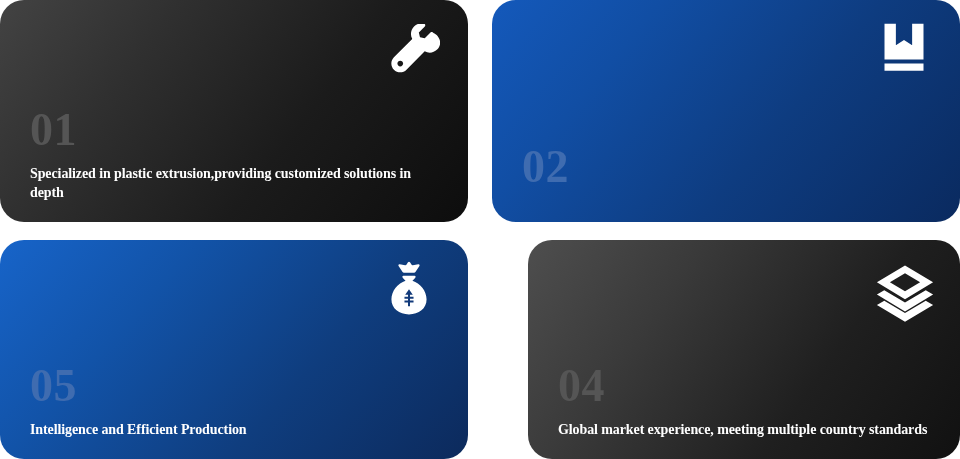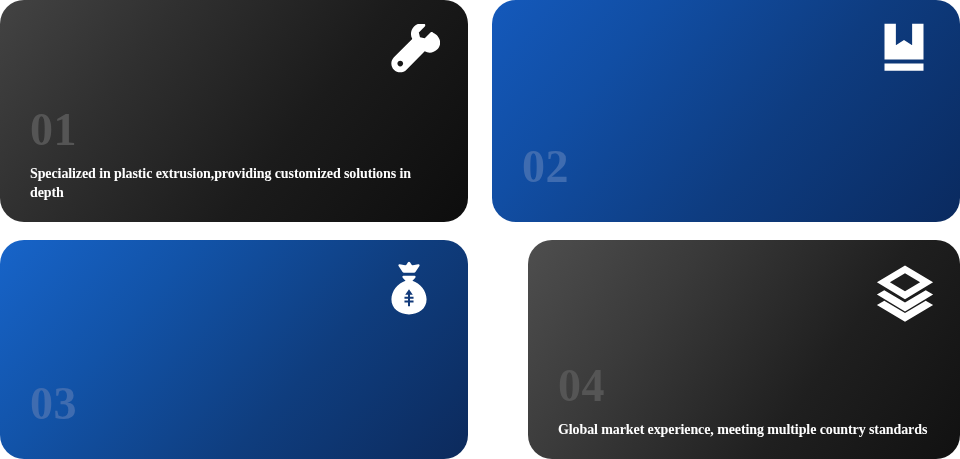--- a/index.html
+++ b/index.html
@@ -101,21 +101,22 @@
     <div class="card-number num-blue">02</div>
     <span class="card-icon book">
       <svg viewBox="0 0 64 64" width="52" height="52" aria-hidden="true">
         <path fill="#ffffff" d="M8 2h14v26.5L32 22l10 6.5V2h14v44H8V2z"></path>
         <path fill="#ffffff" d="M8 51h48v9H8z"></path>
       </svg>
     </span>
   </div>
 
   <div class="card blue-b">
-    <div class="card-number num-blue">03</div>
+    <div class="card-number num-blue">05</div>
+    <p class="card-text">Intelligence and Efficient Production</p>
     <span class="card-icon bag">
       <svg viewBox="0 0 64 64" width="58" height="58" aria-hidden="true">
         <path fill="#ffffff" d="M20.5 6.5c-.6-.9.1-2 1.2-1.8l6.1 1.1c.6.1 1.2-.2 1.5-.7l1.6-2.6c.5-.8 1.7-.8 2.2 0l1.6 2.6c.3.5.9.8 1.5.7l6.1-1.1c1.1-.2 1.8.9 1.2 1.8l-4.4 6.8c-.3.5-.9.8-1.5.8H26.4c-.6 0-1.2-.3-1.5-.8l-4.4-6.8z"></path>
         <path fill="#ffffff" d="M25.8 17.5h12.4c.9 0 1.4 1 .9 1.7-1 1.3-2.2 2.6-3.3 3.6 8.4 3 15.6 10.9 15.6 20.6C51.4 53.9 42.7 60 32 60S12.6 53.9 12.6 43.4c0-9.7 7.2-17.6 15.6-20.6-1.1-1-2.3-2.3-3.3-3.6-.5-.7 0-1.7.9-1.7z"></path>
         <path fill="#123a7a" d="M32 32.2l-4.2 6.2h3.1v2.2h-3.9v2.1h3.9v2h-3.9v2.3h3.9v4.1h2.2v-4.1h3.9v-2.3h-3.9v-2h3.9v-2.1h-3.9v-2.2h3.1L32 32.2z"></path>
       </svg>
     </span>
   </div>
 
   <div class="card dark-b">

